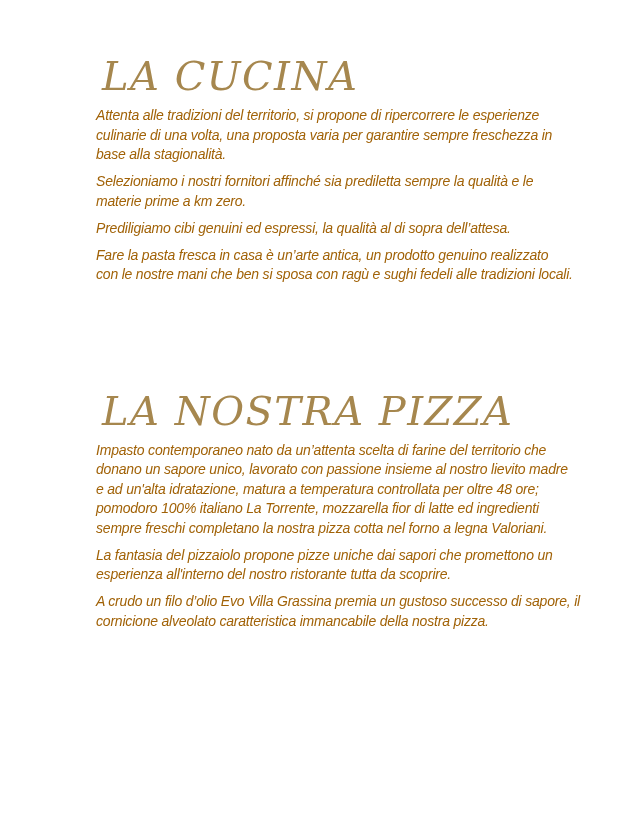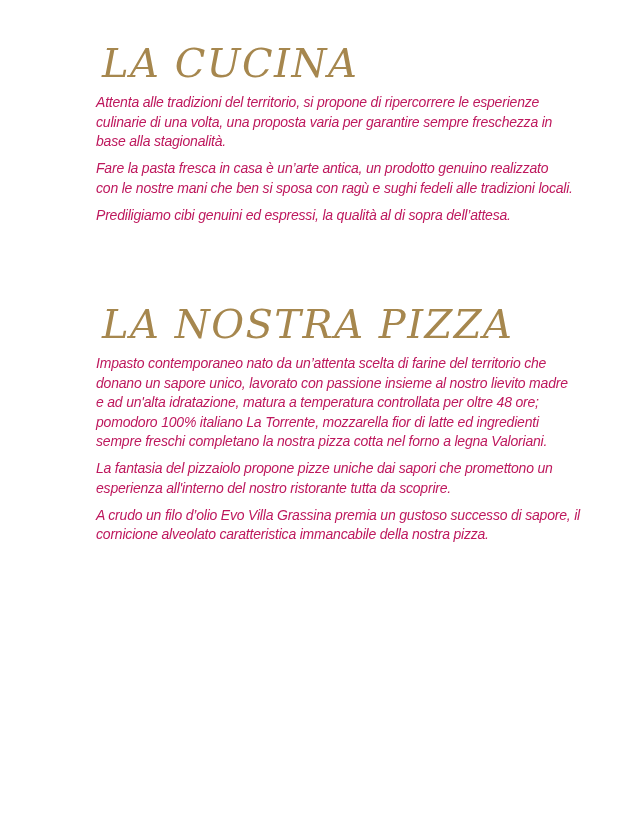--- a/index.html
+++ b/index.html
@@ -10,61 +10,63 @@
   body {
     width: 640px;
     height: 828px;
     overflow: hidden;
     font-family: "Liberation Sans", sans-serif;
   }
   .page {
     box-sizing: border-box;
     width: 640px;
     height: 828px;
-    padding: 40px 40px 0 96px;
+    padding: 53px 40px 0 96px;
     background: #ffffff;
   }
   .section-title {
     font-family: "DejaVu Serif", "Liberation Serif", serif;
     font-style: italic;
     font-weight: 400;
     font-size: 40px;
     line-height: 1.15;
     letter-spacing: 1.5px;
     color: #a6874e;
     margin: 0 0 7px 6px;
     white-space: nowrap;
   }
   .section-title.second {
-    margin-top: 76px;
+    margin-top: 103px;
   }
   .menu-paragraph {
     font-family: "Liberation Sans", sans-serif;
     font-style: italic;
     font-size: 14px;
     letter-spacing: -0.2px;
     line-height: 19.5px;
-    color: #be185d;
+    color: #a16207;
     margin: 0 0 7.5px 0;
     white-space: pre-line;
   }
 </style>
 </head>
 <body>
 
 <div class="page">
 
   <section>
     <h1 class="section-title">LA CUCINA</h1>
     <p class="menu-paragraph">Attenta alle tradizioni del territorio, si propone di ripercorrere le esperienze
 culinarie di una volta, una proposta varia per garantire sempre freschezza in
 base alla stagionalità.</p>
+    <p class="menu-paragraph">Selezioniamo i nostri fornitori affinché sia prediletta sempre la qualità e le
+materie prime a km zero.</p>
+    <p class="menu-paragraph">Prediligiamo cibi genuini ed espressi, la qualità al di sopra dell’attesa.</p>
     <p class="menu-paragraph">Fare la pasta fresca in casa è un’arte antica, un prodotto genuino realizzato
 con le nostre mani che ben si sposa con ragù e sughi fedeli alle tradizioni locali.</p>
-    <p class="menu-paragraph">Prediligiamo cibi genuini ed espressi, la qualità al di sopra dell’attesa.</p>
   </section>
 
   <section>
     <h1 class="section-title second">LA NOSTRA PIZZA</h1>
     <p class="menu-paragraph">Impasto contemporaneo nato da un’attenta scelta di farine del territorio che
 donano un sapore unico, lavorato con passione insieme al nostro lievito madre
 e ad un'alta idratazione, matura a temperatura controllata per oltre 48 ore;
 pomodoro 100% italiano La Torrente, mozzarella fior di latte ed ingredienti
 sempre freschi completano la nostra pizza cotta nel forno a legna Valoriani.</p>
     <p class="menu-paragraph">La fantasia del pizzaiolo propone pizze uniche dai sapori che promettono un

